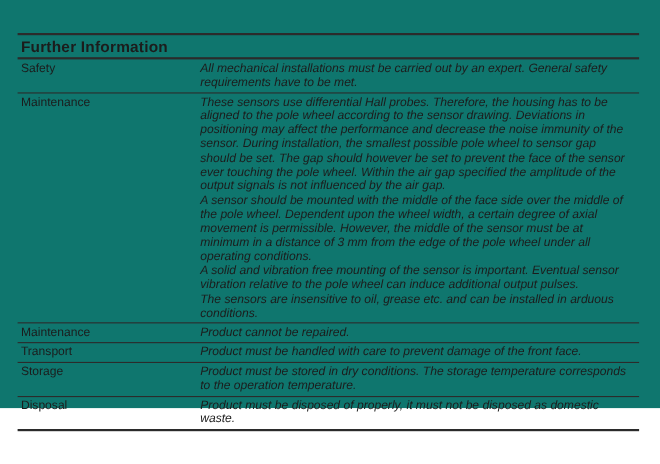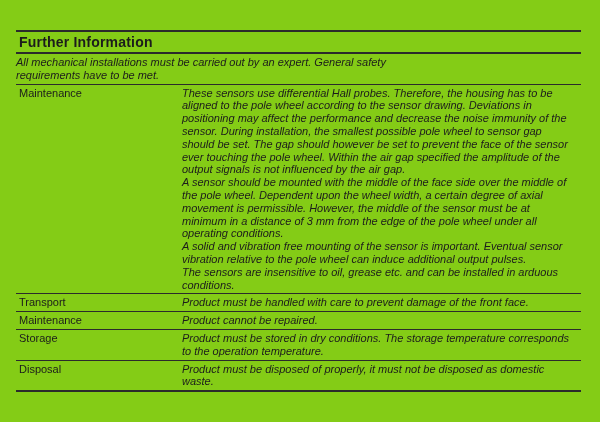--- a/index.html
+++ b/index.html
@@ -10,22 +10,22 @@
   body {
     width: 600px;
     height: 422px;
     font-family: "Liberation Sans", "DejaVu Sans", sans-serif;
     color: #1c1c1c;
     overflow: hidden;
   }
   .page {
     position: relative;
     width: 600px;
-    height: 422px;
-    background: #84cc16;
+    height: 371px;
+    background: #0f766e;
   }
   .info-table {
     position: absolute;
     left: 16px;
     top: 30px;
     width: 565px;
     border-top: 2px solid #2b2b2b;
   }
   .table-title {
     font-size: 14px;
@@ -60,20 +60,21 @@
 </style>
 </head>
 <body>
 
 <div class="page">
   <div class="info-table">
 
     <div class="table-title">Further Information</div>
 
     <div class="row">
+      <div class="row-label">Safety</div>
       <div class="row-value">All mechanical installations must be carried out by an expert. General safety
 requirements have to be met.</div>
     </div>
 
     <div class="row">
       <div class="row-label">Maintenance</div>
       <div class="row-value">These sensors use differential Hall probes. Therefore, the housing has to be
 aligned to the pole wheel according to the sensor drawing. Deviations in
 positioning may affect the performance and decrease the noise immunity of the
 sensor. During installation, the smallest possible pole wheel to sensor gap
@@ -85,27 +86,27 @@
 movement is permissible. However, the middle of the sensor must be at
 minimum in a distance of 3 mm from the edge of the pole wheel under all
 operating conditions.
 A solid and vibration free mounting of the sensor is important. Eventual sensor
 vibration relative to the pole wheel can induce additional output pulses.
 The sensors are insensitive to oil, grease etc. and can be installed in arduous
 conditions.</div>
     </div>
 
     <div class="row">
-      <div class="row-label">Transport</div>
-      <div class="row-value">Product must be handled with care to prevent damage of the front face.</div>
+      <div class="row-label">Maintenance</div>
+      <div class="row-value">Product cannot be repaired.</div>
     </div>
 
     <div class="row">
-      <div class="row-label">Maintenance</div>
-      <div class="row-value">Product cannot be repaired.</div>
+      <div class="row-label">Transport</div>
+      <div class="row-value">Product must be handled with care to prevent damage of the front face.</div>
     </div>
 
     <div class="row">
       <div class="row-label">Storage</div>
       <div class="row-value">Product must be stored in dry conditions. The storage temperature corresponds
 to the operation temperature.</div>
     </div>
 
     <div class="row last">
       <div class="row-label">Disposal</div>

